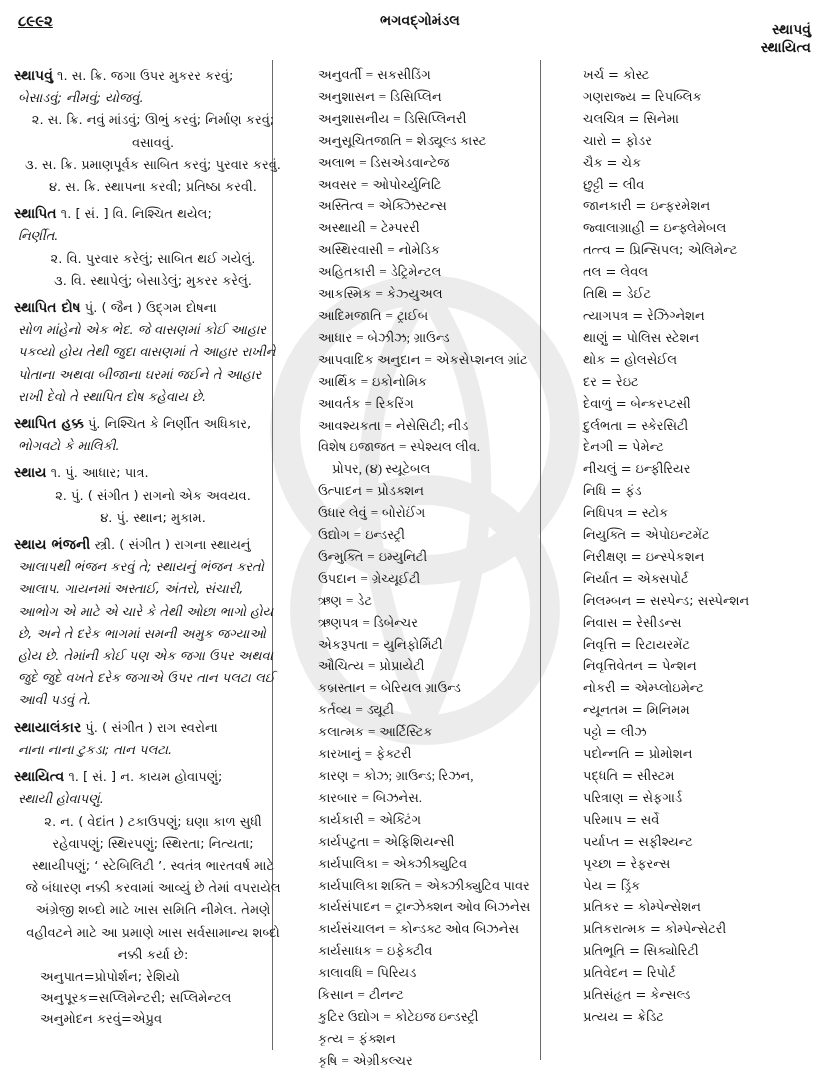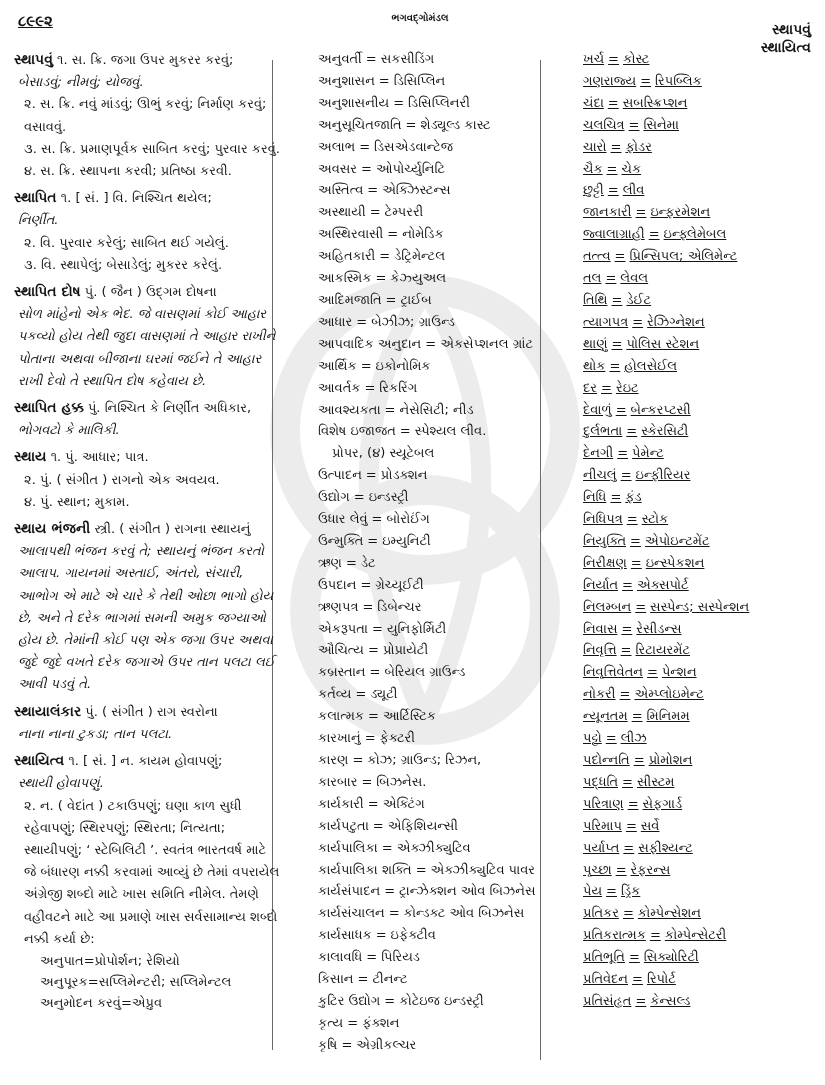--- a/index.html
+++ b/index.html
@@ -19,41 +19,41 @@
   }
   .header {
     position: absolute; top: 8px; left: 0; width: 825px; height: 48px;
   }
   .page-num {
     position: absolute; left: 18px; top: 4px;
     font-weight: bold; font-size: 15px; text-decoration: underline;
   }
   .running-title {
     position: absolute; left: 350px; top: 4px; width: 140px; text-align: center;
-    font-weight: bold; font-size: 10px;
+    font-weight: bold; font-size: 14px;
   }
   .guide-words {
     position: absolute; right: 14px; top: 12px; text-align: right;
     font-weight: bold; font-size: 14px; line-height: 18px;
   }
   .col {
-    position: absolute; top: 48px;
+    position: absolute; top: 64px;
   }
   .col-left { left: 14px; width: 268px; }
-  .col-mid  { left: 318px; width: 248px; }
-  .col-right{ left: 583px; width: 238px; text-decoration: underline; }
+  .col-mid  { left: 318px; width: 248px; font-family: Liberation Serif, serif; }
+  .col-right{ left: 583px; width: 238px; }
   .rule {
     position: absolute; top: 60px; width: 1px; background: #6a6a6a;
   }
   .rule-1 { left: 272px; height: 990px; }
   .rule-2 { left: 540px; height: 1000px; }
 
   .entry { margin-bottom: 4px; line-height: 22.2px; font-size: 13px; }
   .entry .hw { font-weight: bold; font-size: 14px; }
-  .entry .sub { padding-left: 10px; }
+  .entry .sub { padding-left: 10px; text-align: center; }
   .entry .cont { padding-left: 4px; font-style: italic; }
   .entry .eq-line { padding-left: 26px; line-height: 21px; }
 
   .gloss { line-height: 21.9px; font-size: 13px; white-space: nowrap; }
   .gloss .eq { padding: 0 4px; }
   .gloss.indent { padding-left: 14px; }
 </style>
 </head>
 <body>
 
@@ -133,25 +133,25 @@
     <div class="gloss"><span>આકસ્મિક</span><span class="eq">=</span><span>કેઝ્યુઅલ</span></div>
     <div class="gloss"><span>આદિમજાતિ</span><span class="eq">=</span><span>ટ્રાઈબ</span></div>
     <div class="gloss"><span>આધાર</span><span class="eq">=</span><span>બેઝીઝ; ગ્રાઉન્ડ</span></div>
     <div class="gloss"><span>આપવાદિક અનુદાન</span><span class="eq">=</span><span>એકસેપ્શનલ ગ્રાંટ</span></div>
     <div class="gloss"><span>આર્થિક</span><span class="eq">=</span><span>ઇકોનોમિક</span></div>
     <div class="gloss"><span>આવર્તક</span><span class="eq">=</span><span>રિકરિંગ</span></div>
     <div class="gloss"><span>આવશ્યકતા</span><span class="eq">=</span><span>નેસેસિટી; નીડ</span></div>
     <div class="gloss"><span>વિશેષ ઇજાજત</span><span class="eq">=</span><span>સ્પેશ્યલ લીવ.</span></div>
     <div class="gloss indent">પ્રોપર, (૪) સ્યૂટેબલ</div>
     <div class="gloss"><span>ઉત્પાદન</span><span class="eq">=</span><span>પ્રોડક્શન</span></div>
+    <div class="gloss"><span>ઉધાર લેવું</span><span class="eq">=</span><span>બોરોઈંગ</span></div>
     <div class="gloss"><span>ઉદ્યોગ</span><span class="eq">=</span><span>ઇન્ડસ્ટ્રી</span></div>
-    <div class="gloss"><span>ઉધાર લેવું</span><span class="eq">=</span><span>બોરોઈંગ</span></div>
     <div class="gloss"><span>ઉન્મુક્તિ</span><span class="eq">=</span><span>ઇમ્યુનિટી</span></div>
+    <div class="gloss"><span>ઉપદાન</span><span class="eq">=</span><span>ગ્રેચ્યૂઈટી</span></div>
     <div class="gloss"><span>ઋણ</span><span class="eq">=</span><span>ડેટ</span></div>
-    <div class="gloss"><span>ઉપદાન</span><span class="eq">=</span><span>ગ્રેચ્યૂઈટી</span></div>
     <div class="gloss"><span>ઋણપત્ર</span><span class="eq">=</span><span>ડિબેન્ચર</span></div>
     <div class="gloss"><span>એકરૂપતા</span><span class="eq">=</span><span>યુનિફોર્મિટી</span></div>
     <div class="gloss"><span>ઔચિત્ય</span><span class="eq">=</span><span>પ્રોપ્રાયેટી</span></div>
     <div class="gloss"><span>કબ્રસ્તાન</span><span class="eq">=</span><span>બેરિયલ ગ્રાઉન્ડ</span></div>
     <div class="gloss"><span>કર્તવ્ય</span><span class="eq">=</span><span>ડ્યૂટી</span></div>
     <div class="gloss"><span>કલાત્મક</span><span class="eq">=</span><span>આર્ટિસ્ટિક</span></div>
     <div class="gloss"><span>કારખાનું</span><span class="eq">=</span><span>ફેક્ટરી</span></div>
     <div class="gloss"><span>કારણ</span><span class="eq">=</span><span>કોઝ; ગ્રાઉન્ડ; રિઝન,</span></div>
     <div class="gloss"><span>કારબાર</span><span class="eq">=</span><span>બિઝનેસ.</span></div>
     <div class="gloss"><span>કાર્યકારી</span><span class="eq">=</span><span>એક્ટિંગ</span></div>
@@ -163,21 +163,20 @@
     <div class="gloss"><span>કાર્યસાધક</span><span class="eq">=</span><span>ઇફેક્ટીવ</span></div>
     <div class="gloss"><span>કાલાવધિ</span><span class="eq">=</span><span>પિરિયડ</span></div>
     <div class="gloss"><span>કિસાન</span><span class="eq">=</span><span>ટીનન્ટ</span></div>
     <div class="gloss"><span>કુટિર ઉદ્યોગ</span><span class="eq">=</span><span>કોટેઇજ ઇન્ડસ્ટ્રી</span></div>
     <div class="gloss"><span>કૃત્ય</span><span class="eq">=</span><span>ફંક્શન</span></div>
     <div class="gloss"><span>કૃષિ</span><span class="eq">=</span><span>એગ્રીકલ્ચર</span></div>
   </div>
 <div class="col col-right" id="col-right">
     <div class="gloss"><span>ખર્ચ</span><span class="eq">=</span><span>કોસ્ટ</span></div>
     <div class="gloss"><span>ગણરાજ્ય</span><span class="eq">=</span><span>રિપબ્લિક</span></div>
-    <div class="gloss"><span>ચંદા</span><span class="eq">=</span><span>સબસ્ક્રિપ્શન</span></div>
     <div class="gloss"><span>ચલચિત્ર</span><span class="eq">=</span><span>સિનેમા</span></div>
     <div class="gloss"><span>ચારો</span><span class="eq">=</span><span>ફોડર</span></div>
     <div class="gloss"><span>ચૈક</span><span class="eq">=</span><span>ચેક</span></div>
     <div class="gloss"><span>છુટ્ટી</span><span class="eq">=</span><span>લીવ</span></div>
     <div class="gloss"><span>જાનકારી</span><span class="eq">=</span><span>ઇન્ફરમેશન</span></div>
     <div class="gloss"><span>જ્વાલાગ્રાહી</span><span class="eq">=</span><span>ઇન્ફ્લેમેબલ</span></div>
     <div class="gloss"><span>તત્ત્વ</span><span class="eq">=</span><span>પ્રિન્સિપલ; એલિમેન્ટ</span></div>
     <div class="gloss"><span>તલ</span><span class="eq">=</span><span>લેવલ</span></div>
     <div class="gloss"><span>તિથિ</span><span class="eq">=</span><span>ડેઈટ</span></div>
     <div class="gloss"><span>ત્યાગપત્ર</span><span class="eq">=</span><span>રેઝિગ્નેશન</span></div>
@@ -205,13 +204,14 @@
     <div class="gloss"><span>પરિત્રાણ</span><span class="eq">=</span><span>સેફગાર્ડ</span></div>
     <div class="gloss"><span>પરિમાપ</span><span class="eq">=</span><span>સર્વે</span></div>
     <div class="gloss"><span>પર્યાપ્ત</span><span class="eq">=</span><span>સફીશ્યન્ટ</span></div>
     <div class="gloss"><span>પૃચ્છા</span><span class="eq">=</span><span>રેફરન્સ</span></div>
     <div class="gloss"><span>પેય</span><span class="eq">=</span><span>ડ્રિંક</span></div>
     <div class="gloss"><span>પ્રતિકર</span><span class="eq">=</span><span>કોમ્પેન્સેશન</span></div>
     <div class="gloss"><span>પ્રતિકરાત્મક</span><span class="eq">=</span><span>કોમ્પેન્સેટરી</span></div>
     <div class="gloss"><span>પ્રતિભૂતિ</span><span class="eq">=</span><span>સિક્યોરિટી</span></div>
     <div class="gloss"><span>પ્રતિવેદન</span><span class="eq">=</span><span>રિપોર્ટ</span></div>
     <div class="gloss"><span>પ્રતિસંહૃત</span><span class="eq">=</span><span>કેન્સલ્ડ</span></div>
+    <div class="gloss"><span>પ્રત્યય</span><span class="eq">=</span><span>ક્રેડિટ</span></div>
   </div>
 
 </body></html>

